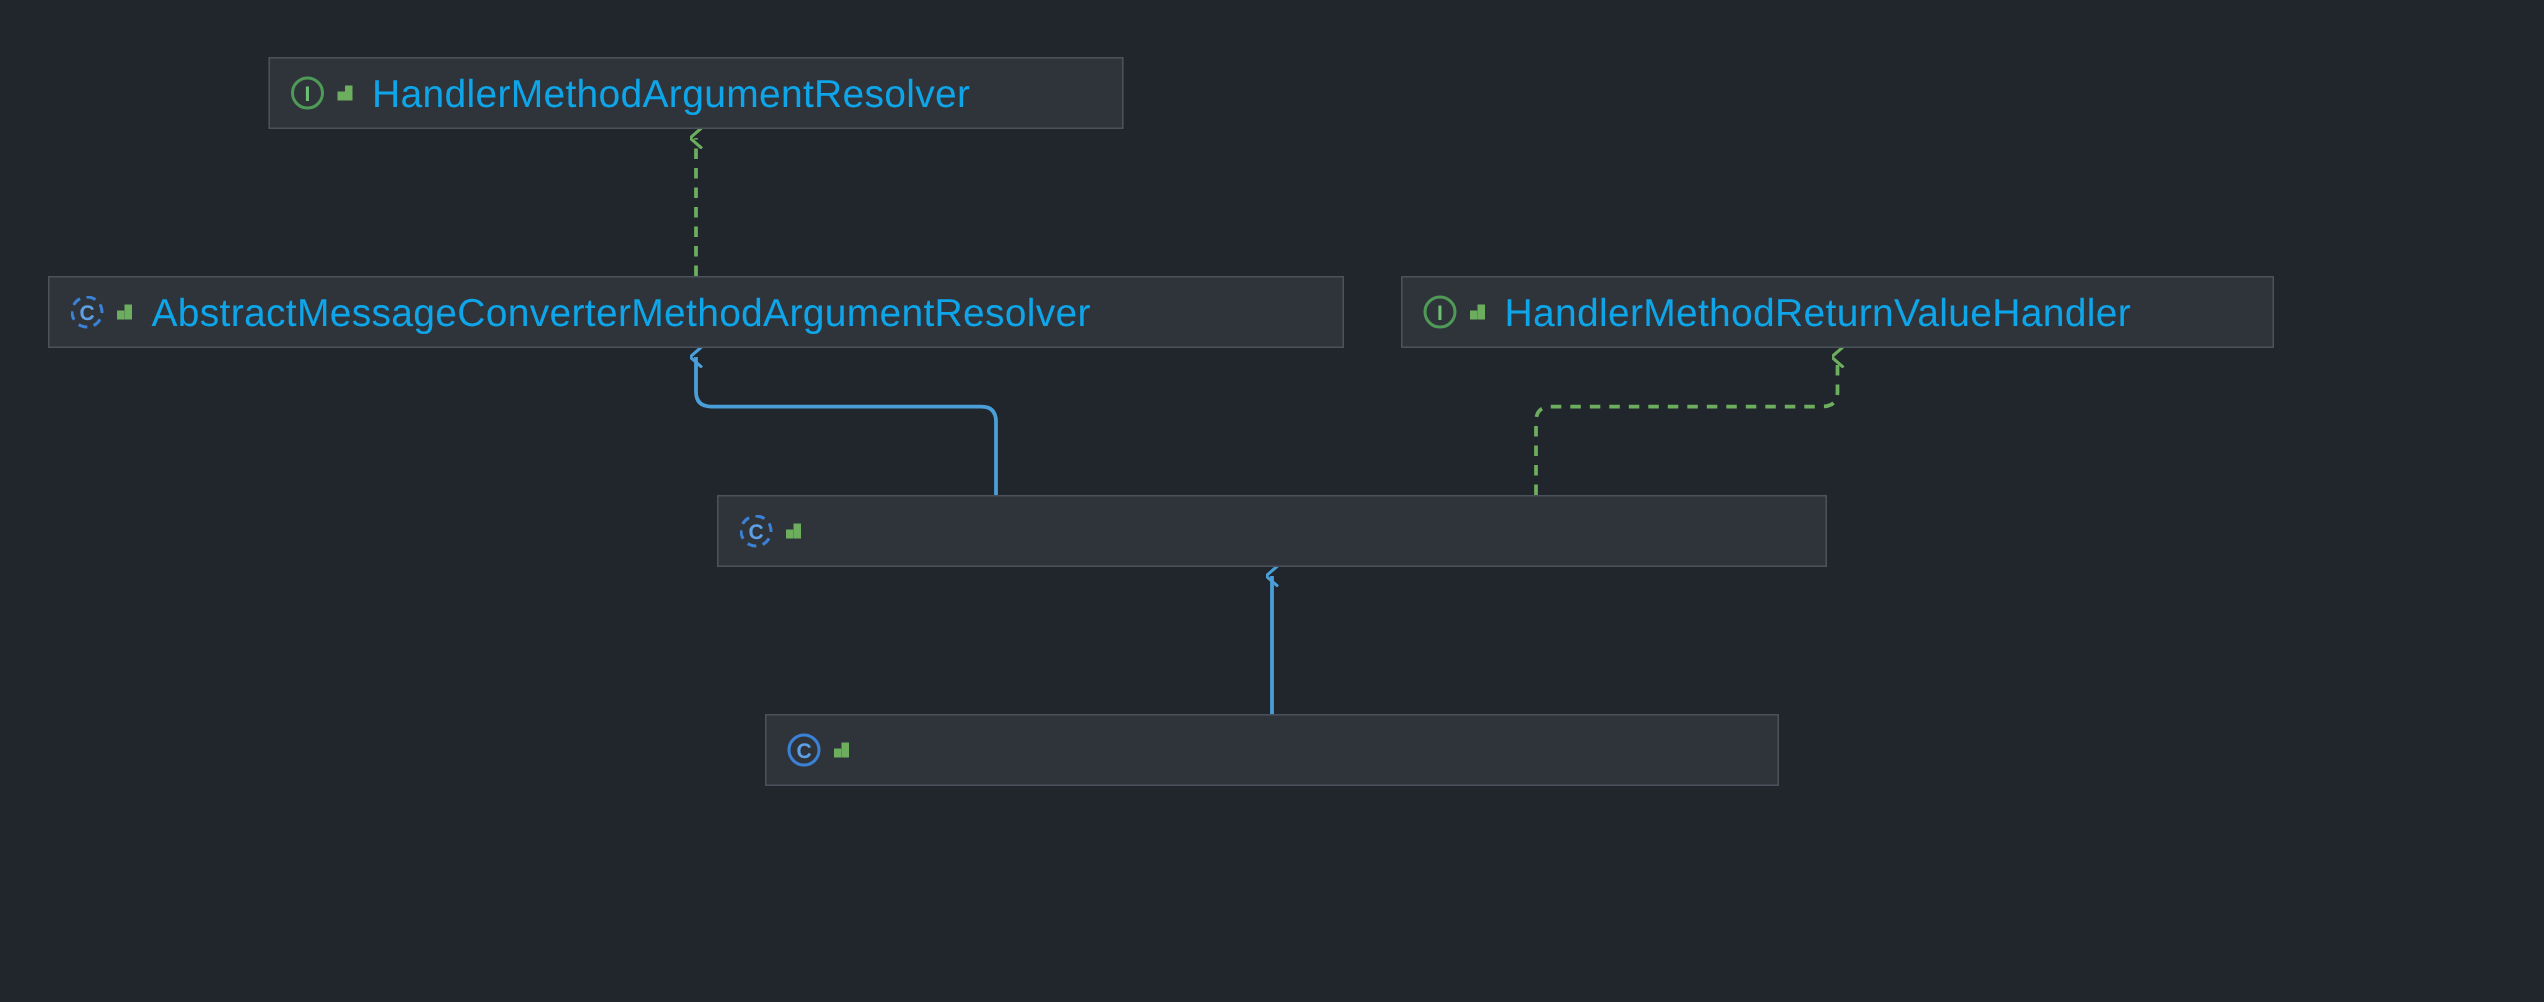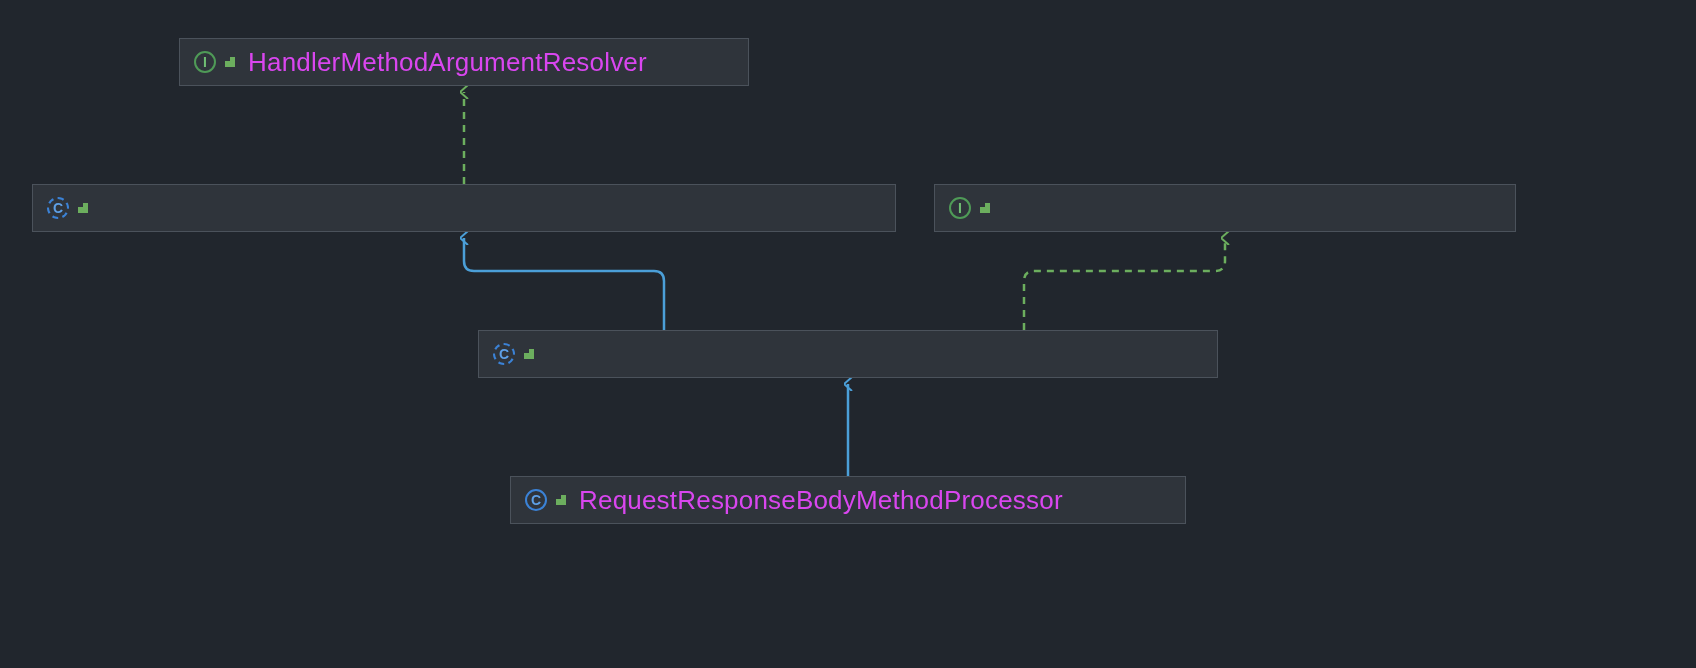--- a/index.html
+++ b/index.html
@@ -21,21 +21,21 @@
     box-sizing: border-box;
     background: #2f343b;
     border: 1px solid #4b525b;
     display: flex;
     align-items: center;
     padding: 0 14px;
     height: 48px;
     white-space: nowrap;
   }
   .node .label {
-    color: #d946ef;
+    color: #0ea5e9;
     font-size: 26px;
     letter-spacing: 0.2px;
     margin-left: 12px;
   }
   .icon-stack {
     display: flex;
     align-items: center;
     gap: 8px;
   }
   .type-icon {
@@ -119,32 +119,34 @@
   <div class="node" style="left:32px; top:184px; width:864px;">
     <span class="icon-stack">
       <span class="type-icon type-abstract">C</span>
       <span class="vis-icon">
         <svg width="12" height="12" viewBox="0 0 12 12">
             <rect x="1" y="5" width="5" height="6" fill="#6cae5e"></rect>
             <rect x="6" y="1" width="5" height="10" fill="#6cae5e"></rect>
           </svg>
       </span>
     </span>
+    <span class="label">AbstractMessageConverterMethodArgumentResolver</span>
   </div>
 
   <div class="node" style="left:934px; top:184px; width:582px;">
     <span class="icon-stack">
       <span class="type-icon type-interface">I</span>
       <span class="vis-icon">
         <svg width="12" height="12" viewBox="0 0 12 12">
             <rect x="1" y="5" width="5" height="6" fill="#6cae5e"></rect>
             <rect x="6" y="1" width="5" height="10" fill="#6cae5e"></rect>
           </svg>
       </span>
     </span>
+    <span class="label">HandlerMethodReturnValueHandler</span>
   </div>
 
   <div class="node" style="left:478px; top:330px; width:740px;">
     <span class="icon-stack">
       <span class="type-icon type-abstract">C</span>
       <span class="vis-icon">
         <svg width="12" height="12" viewBox="0 0 12 12">
             <rect x="1" y="5" width="5" height="6" fill="#6cae5e"></rect>
             <rect x="6" y="1" width="5" height="10" fill="#6cae5e"></rect>
           </svg>
@@ -155,16 +157,15 @@
   <div class="node" style="left:510px; top:476px; width:676px;">
     <span class="icon-stack">
       <span class="type-icon type-class">C</span>
       <span class="vis-icon">
         <svg width="12" height="12" viewBox="0 0 12 12">
             <rect x="1" y="5" width="5" height="6" fill="#6cae5e"></rect>
             <rect x="6" y="1" width="5" height="10" fill="#6cae5e"></rect>
           </svg>
       </span>
     </span>
-    <span class="label">RequestResponseBodyMethodProcessor</span>
   </div>
 
 </div>
 
 </body></html>

